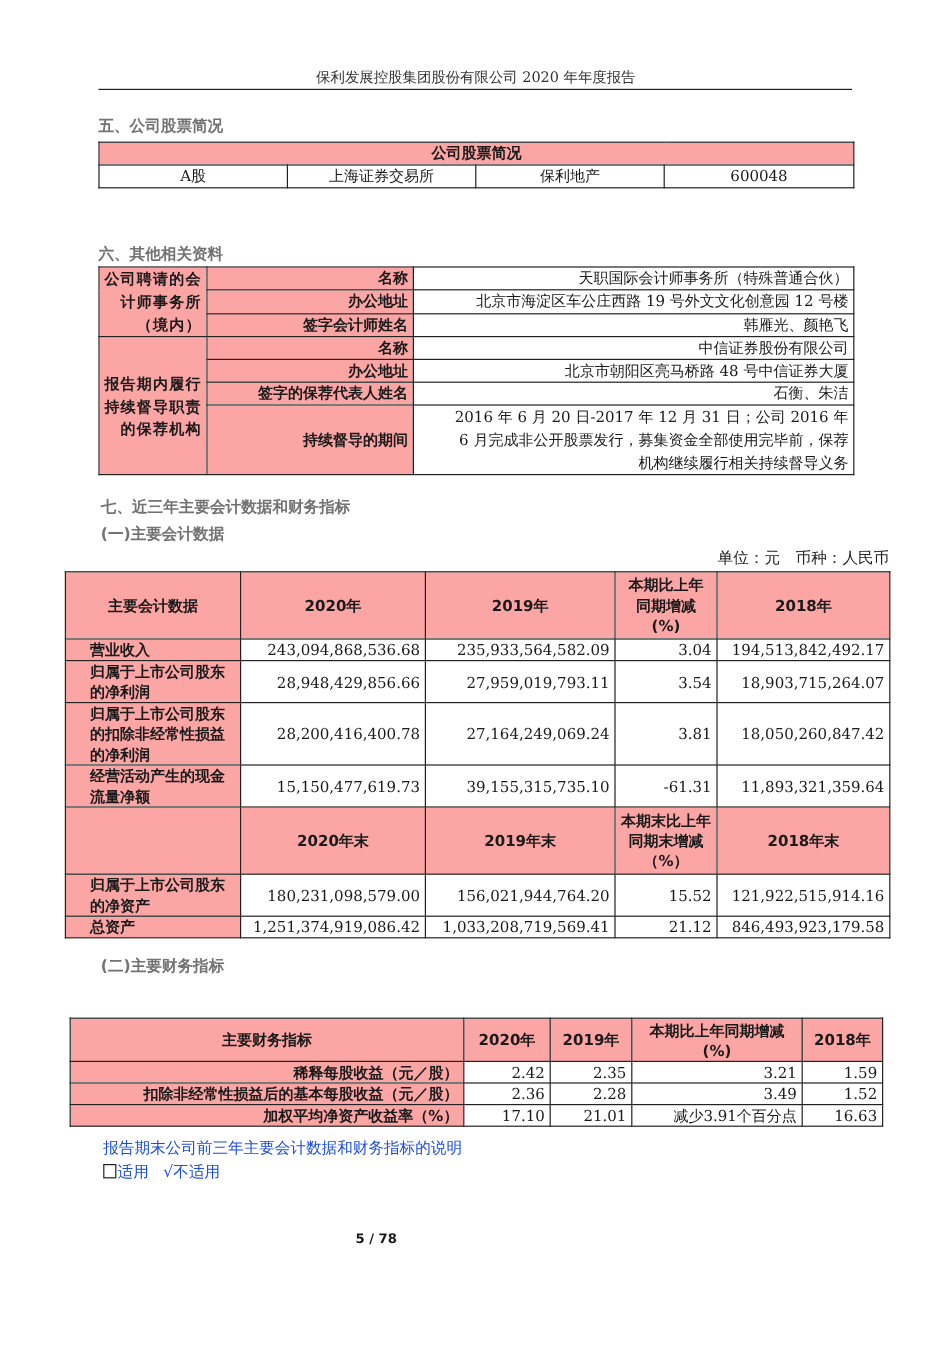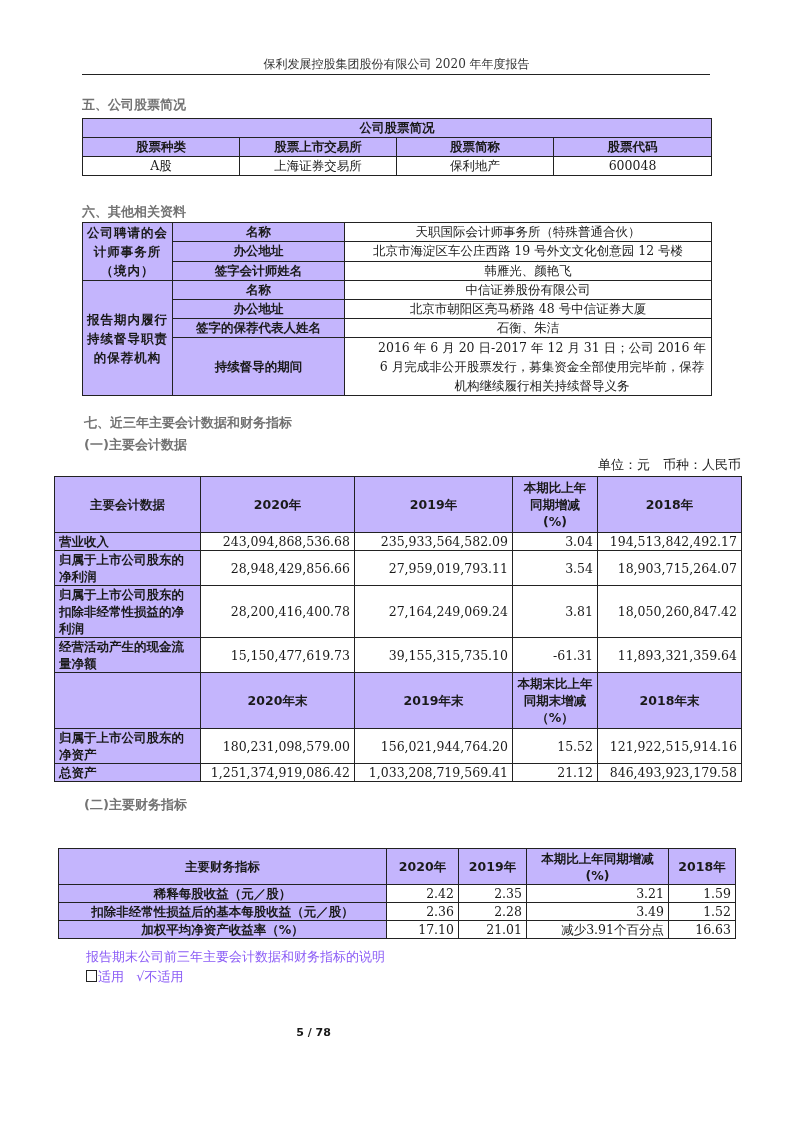--- a/index.html
+++ b/index.html
@@ -17,47 +17,47 @@
   .sec-title {
     font-family: "DejaVu Sans", "Liberation Sans", sans-serif;
     font-weight: bold; font-size: 13px; color: #737373;
   }
   table { border-collapse: collapse; position: absolute; table-layout: fixed; }
   td, th {
     border: 1px solid #222; padding: 0 4px; font-weight: normal;
     font-size: 12.5px; line-height: 18px; vertical-align: middle;
     overflow: hidden; white-space: nowrap;
   }
-  .g { background: #c4b5fd; }
+  .g { background: #fca5a5; }
   .b {
     font-family: "DejaVu Sans", "Liberation Sans", sans-serif;
     font-weight: bold; font-size: 12.5px;
   }
   .c { text-align: center; }
   .r { text-align: right; }
-  .l { text-align: center; }
+  .l { text-align: right; }
   .wrap { white-space: normal; padding-left: 32px; }
 
   
   #t1 { left: 82px; top: 118px; width: 629px; }
   #t1 td { height: 18px; }
   
   #t2 { left: 82px; top: 222px; width: 629px; }
   #t2 td { height: 18px; }
   #t2 .lbl { letter-spacing: 1px; white-space: normal; line-height: 19px; }
   
   #t3 { left: 54px; top: 476px; width: 687px; }
   #t3 td { line-height: 17px; }
-  #t3 .nm { white-space: normal; padding-left: 4px; margin-left: 28px; }
+  #t3 .nm { white-space: normal; padding-left: 20px; margin-left: 28px; }
   
   #t4 { left: 58px; top: 848px; width: 677px; }
   #t4 td { line-height: 17px; height: 17px; }
 
   .unit { right: 52px; top: 456px; font-size: 13px; color: #222; }
-  .note { font-size: 13px; color: #8b5cf6; }
+  .note { font-size: 13px; color: #1d4ed8; }
   .page-num {
     left: 0; width: 627px; top: 1026px; text-align: center;
     font-family: "DejaVu Sans", "Liberation Sans", sans-serif; font-weight: bold; font-size: 11px;
   }
   .checkbox {
     display: inline-block; width: 9px; height: 10px; border: 1px solid #222; vertical-align: -1px; margin-right: 1px;
   }
 </style>
 </head>
 <body>
@@ -70,26 +70,20 @@
   <colgroup>
       <col style="width:157px">
       <col style="width:157px">
       <col style="width:157px">
       <col style="width:158px">
     </colgroup>
   <tbody>
       <tr>
         <td colspan="4" class="g b c">公司股票简况</td>
       </tr>
-  <tr>
-    <td class="g b c">股票种类</td>
-    <td class="g b c">股票上市交易所</td>
-    <td class="g b c">股票简称</td>
-    <td class="g b c">股票代码</td>
-  </tr>
   <tr>
     <td class="c">A股</td>
     <td class="c">上海证券交易所</td>
     <td class="c">保利地产</td>
     <td class="c">600048</td>
   </tr>
 </tbody>
   </table>
 
 <div class="abs sec-title" style="left:82px; top:203px;">六、其他相关资料</div>

